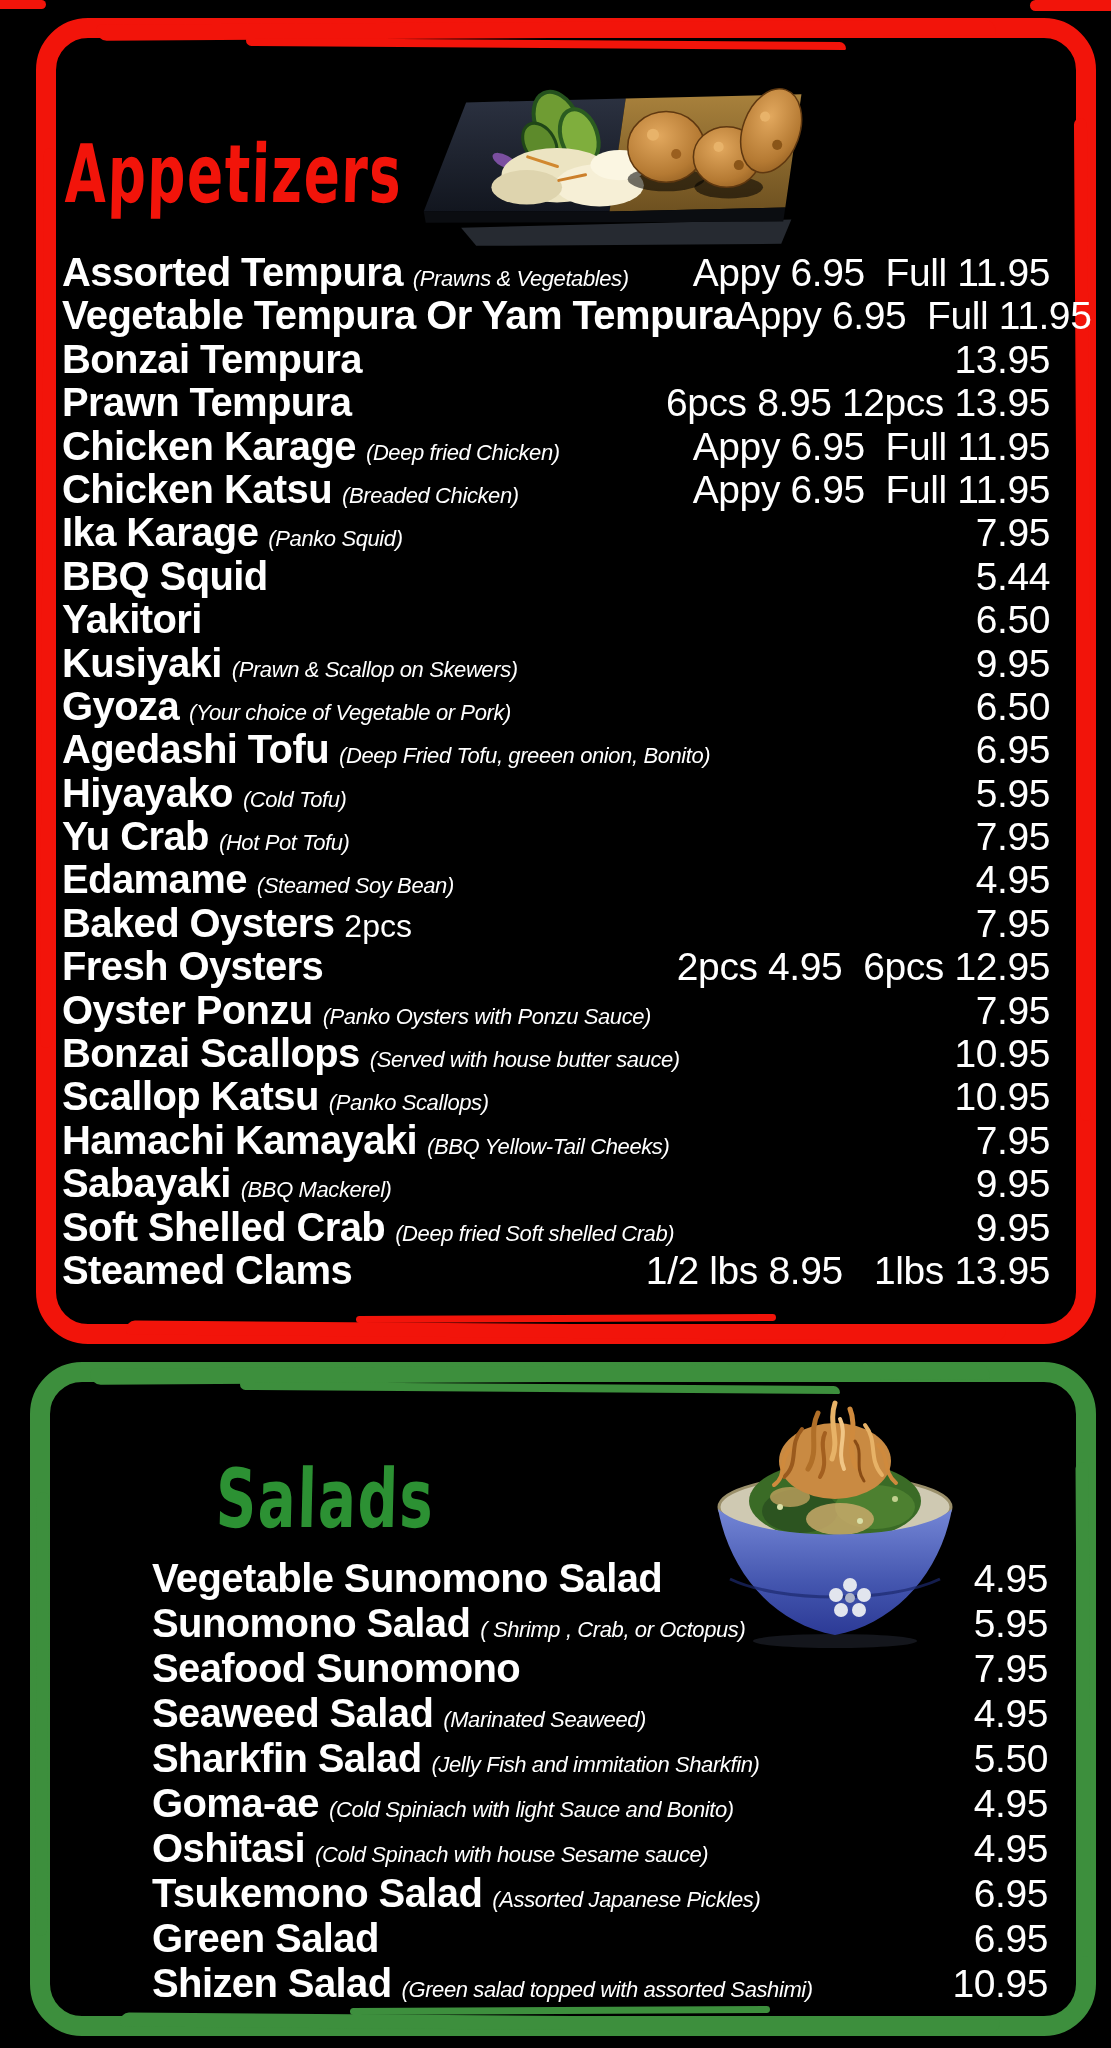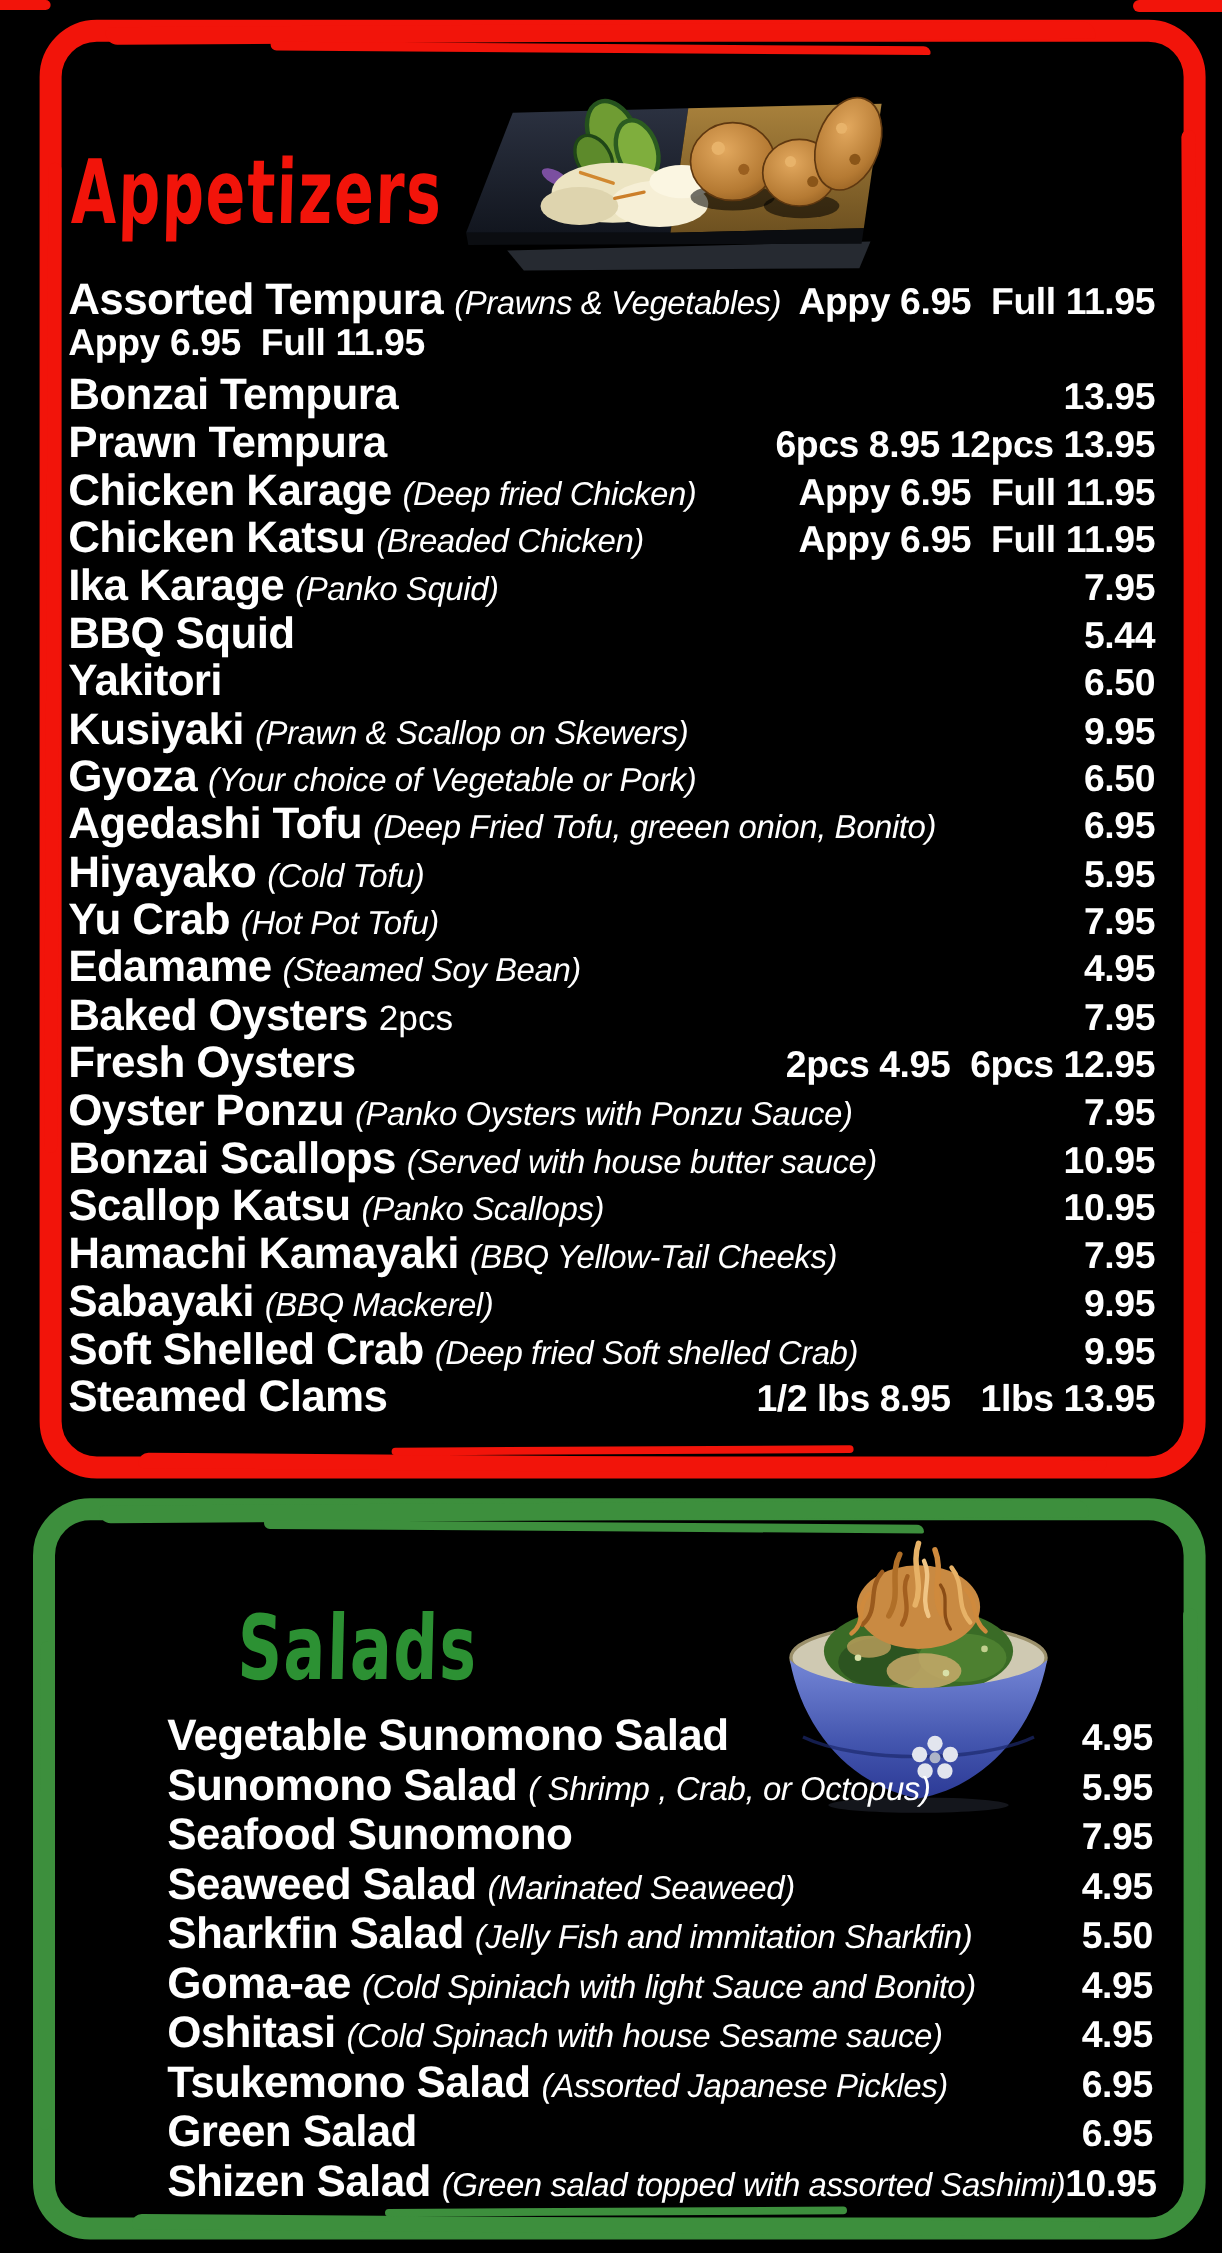--- a/index.html
+++ b/index.html
@@ -37,22 +37,22 @@
   
   .menu-list{position:absolute;}
   .list-appetizers{left:6px; top:212px; width:988px;}
   .list-salads{left:62px; top:174px; width:896px;margin-left:40px;}
   .row{display:flex; justify-content:space-between; align-items:baseline;}
   .list-appetizers .row{height:43.4px;}
   .list-salads .row{height:45px;}
   .left{white-space:nowrap;}
   .nm{font-weight:700; font-size:40px; letter-spacing:-.6px;}
   .sfx{font-weight:400; font-size:32px; margin-left:10px;}
-  .ds{font-style:italic; font-weight:400; font-size:30px; margin-left:10px; letter-spacing:-.4px;}
-  .pr{font-weight:700; font-size:34px; white-space:pre; letter-spacing:-.4px;}
+  .ds{font-style:italic; font-weight:400; font-size:22px; margin-left:10px; letter-spacing:-.4px;}
+  .pr{font-weight:400; font-size:39px; white-space:pre; letter-spacing:-.4px;}
   
   .photo{position:absolute;}
   .photo-plate{left:349px; top:20px; width:400px; height:202px;}
   .photo-bowl{left:640px; top:6px; width:290px; height:262px;}
 </style>
 </head>
 <body>
 
 <div class="canvas">
 
@@ -116,20 +116,23 @@
 
     <div class="menu-list list-appetizers">
 
     <div class="row">
           <div class="left">
             <span class="nm">Assorted Tempura</span><span class="ds">(Prawns &amp; Vegetables)</span>
           </div>
           <div class="pr">Appy 6.95  Full 11.95</div>
         </div>
         <div class="row">
+          <div class="left">
+            <span class="nm">Vegetable Tempura Or Yam Tempura</span>
+          </div>
           <div class="pr">Appy 6.95  Full 11.95</div>
         </div>
         <div class="row">
           <div class="left">
             <span class="nm">Bonzai Tempura</span>
           </div>
           <div class="pr">13.95</div>
         </div>
         <div class="row">
           <div class="left">

